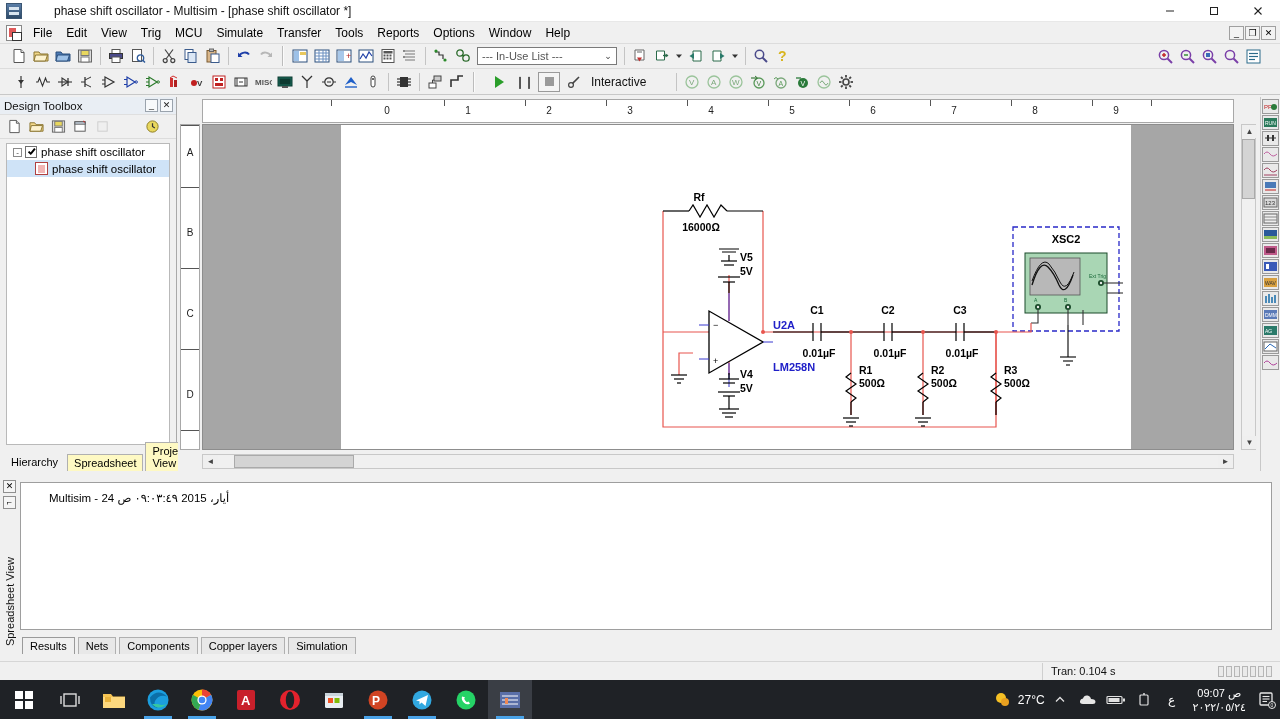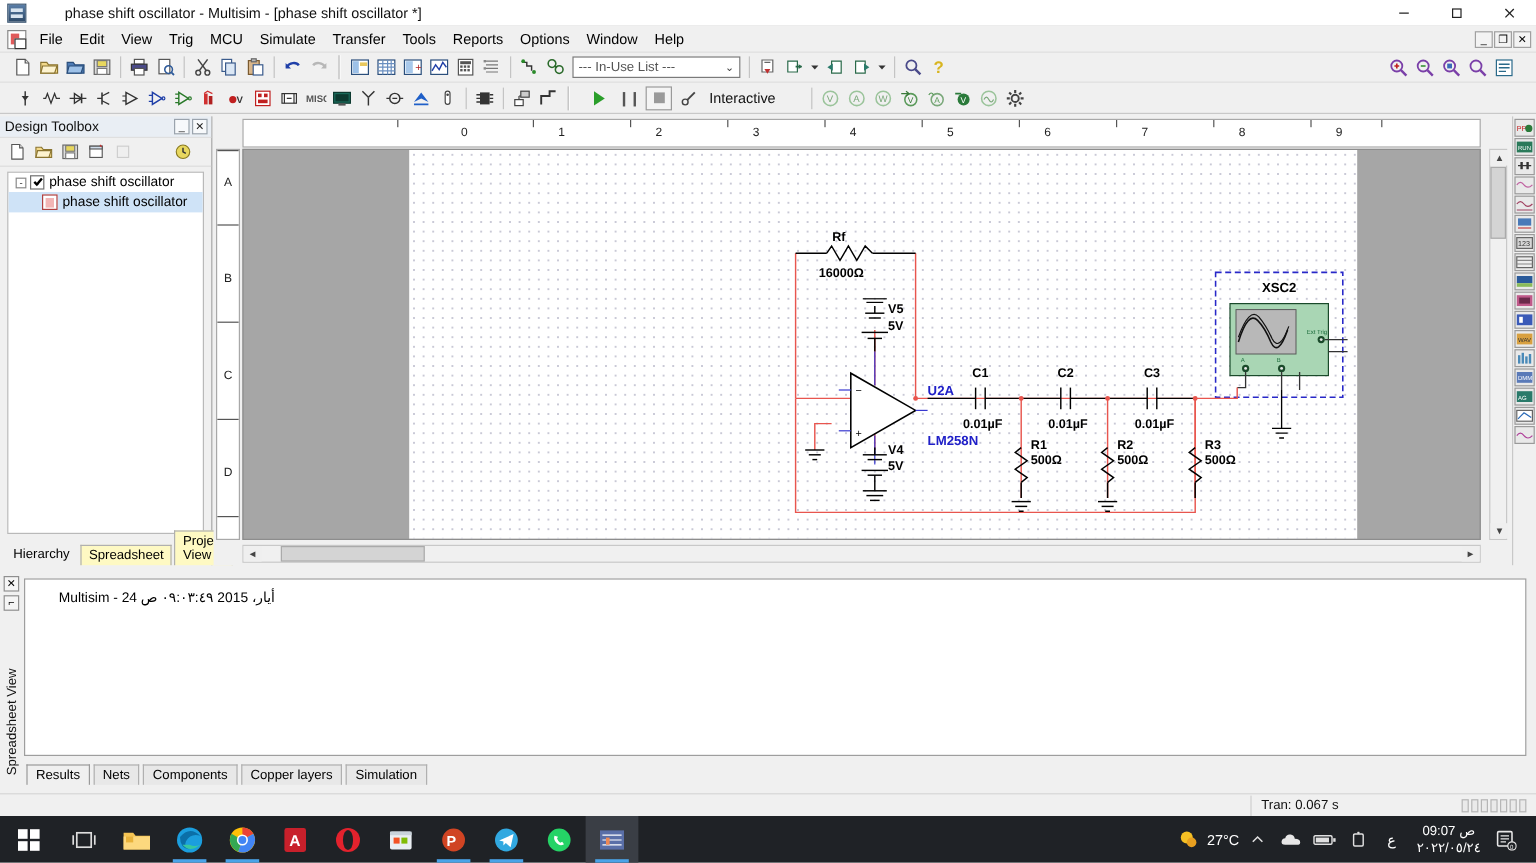--- a/index.html
+++ b/index.html
@@ -285,21 +285,21 @@
   }
   .tb-ico {
     width:44px; height:39px; display:flex; align-items:center; justify-content:center;
     position:relative;
   }
   .tb-ico.active::after {
     content:""; position:absolute; bottom:0; left:8px; width:28px; height:3px;
     background:#4aa3e8;
   }
   .tb-ico.sel { background:#3a3e45; }
-  .tray { margin-left:auto; display:flex; align-items:center; gap:2px; padding-right:12px; color:#e8e8e8; }
+  .tray { margin-left:auto; display:flex; align-items:center; gap:2px; padding-right:0; color:#e8e8e8; }
   .tray .tt { font-size:12px; color:#fff; }
   .tray .clock { font-size:11px; line-height:14px; text-align:center; color:#fff; padding:0 6px;}
   .tray .ic { width:26px; height:39px; display:flex; align-items:center; justify-content:center; }
 
   
   .lbl { position:absolute; font-size:10.5px; color:#000; font-family:"Liberation Sans", sans-serif; font-weight:bold; white-space:nowrap;}
 </style>
 </head>
 <body>
 
@@ -1228,21 +1228,21 @@
       <div class="ssv-tab">Components</div>
       <div class="ssv-tab">Copper layers</div>
       <div class="ssv-tab">Simulation</div>
     </div>
   </div>
 
   <div class="statusbar">
     <div style="flex:1"></div>
     <div class="sb-seg" style="width:300px;justify-content:center;border-left:none;"></div>
     <div style="flex:1"></div>
-    <div class="sb-seg" style="width:170px;">Tran: 0.067 s</div>
+    <div class="sb-seg" style="width:170px;">Tran: 0.104 s</div>
     <div class="sb-prog">
       <i></i>
         <i></i>
         <i></i>
         <i></i>
         <i></i>
         <i></i>
         <i></i>
     </div>
     <div style="width:8px"></div>

